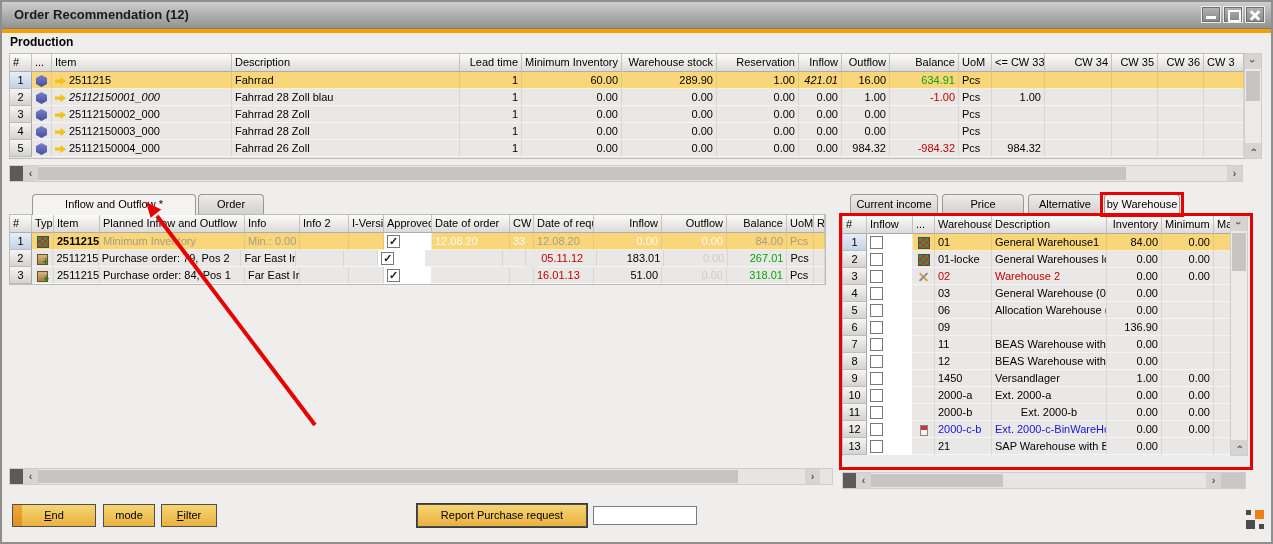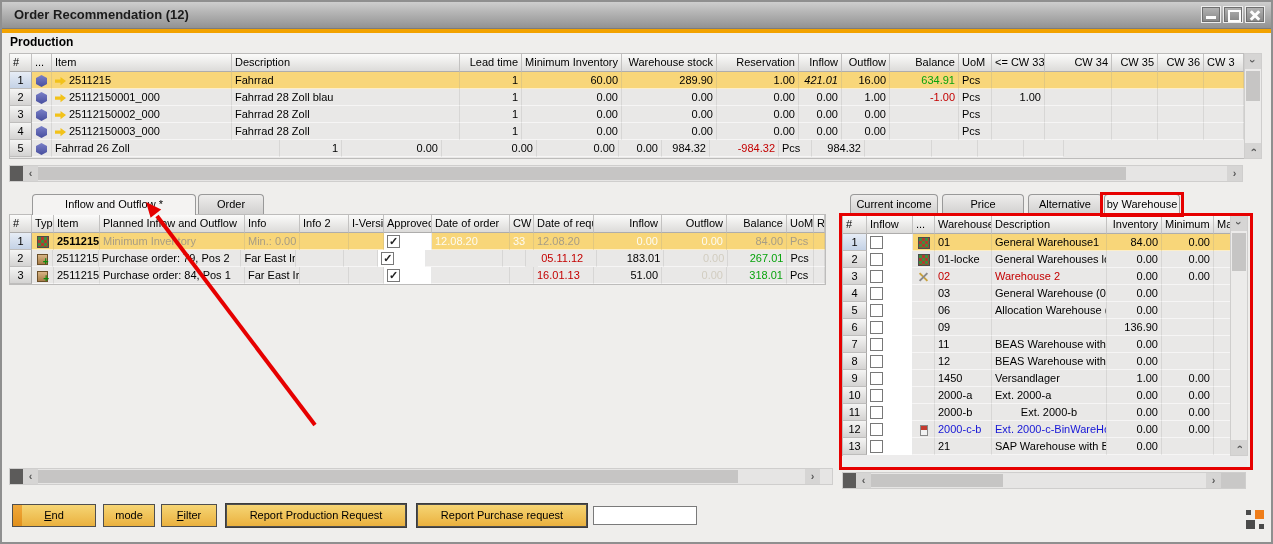--- a/index.html
+++ b/index.html
@@ -157,21 +157,21 @@
         <div class="cell" style="width: 33px;">Pcs</div>
         <div class="cell" style="width: 53px; text-align: right;"></div>
         <div class="cell" style="width: 67px; text-align: right;"></div>
         <div class="cell" style="width: 46px; text-align: right;"></div>
         <div class="cell" style="width: 46px; text-align: right;"></div>
         <div class="cell" style="width: 40px; text-align: right;"></div>
       </div>
       <div class="grid-row">
         <div class="cell rownum" style="width: 22px;">2</div>
         <div class="cell iconcell" style="width: 20px;"><span class="icn hexagon"></span></div>
-        <div class="cell" style="width: 180px;"><span class="icn link-arrow"></span><span>25112150001_000</span></div>
+        <div class="cell" style="width: 180px; font-style: italic;"><span class="icn link-arrow"></span><span>25112150001_000</span></div>
         <div class="cell" style="width: 228px;">Fahrrad 28 Zoll blau</div>
         <div class="cell" style="width: 62px; text-align: right;">1</div>
         <div class="cell" style="width: 100px; text-align: right;">0.00</div>
         <div class="cell" style="width: 95px; text-align: right;">0.00</div>
         <div class="cell" style="width: 82px; text-align: right;">0.00</div>
         <div class="cell" style="width: 43px; text-align: right;">0.00</div>
         <div class="cell" style="width: 48px; text-align: right;">1.00</div>
         <div class="cell c-red" style="width: 69px; text-align: right;">-1.00</div>
         <div class="cell" style="width: 33px;">Pcs</div>
         <div class="cell" style="width: 53px; text-align: right;">1.00</div>
@@ -214,20 +214,21 @@
         <div class="cell" style="width: 33px;">Pcs</div>
         <div class="cell" style="width: 53px; text-align: right;"></div>
         <div class="cell" style="width: 67px; text-align: right;"></div>
         <div class="cell" style="width: 46px; text-align: right;"></div>
         <div class="cell" style="width: 46px; text-align: right;"></div>
         <div class="cell" style="width: 40px; text-align: right;"></div>
       </div>
       <div class="grid-row">
         <div class="cell rownum" style="width: 22px;">5</div>
         <div class="cell iconcell" style="width: 20px;"><span class="icn hexagon"></span></div>
+        <div class="cell" style="width: 180px;"><span class="icn link-arrow"></span><span>25112150004_000</span></div>
         <div class="cell" style="width: 228px;">Fahrrad 26 Zoll</div>
         <div class="cell" style="width: 62px; text-align: right;">1</div>
         <div class="cell" style="width: 100px; text-align: right;">0.00</div>
         <div class="cell" style="width: 95px; text-align: right;">0.00</div>
         <div class="cell" style="width: 82px; text-align: right;">0.00</div>
         <div class="cell" style="width: 43px; text-align: right;">0.00</div>
         <div class="cell" style="width: 48px; text-align: right;">984.32</div>
         <div class="cell c-red" style="width: 69px; text-align: right;">-984.32</div>
         <div class="cell" style="width: 33px;">Pcs</div>
         <div class="cell" style="width: 53px; text-align: right;">984.32</div>
@@ -506,21 +507,20 @@
     <div class="htrack">
         <div class="hthumb" style="left:0;width:132px;"></div>
       </div>
     <div class="sbtn">›</div>
     <div class="corner" style="width:24px;"></div>
   </div>
 
   <div class="btn" style="left:10px;top:502px;width:84px;"><span class="endstrip"></span><span class="lbl"><u>E</u>nd</span></div>
   <div class="btn" style="left:101px;top:502px;width:52px;"><span class="lbl">mode</span></div>
   <div class="btn" style="left:159px;top:502px;width:56px;"><span class="lbl"><u>F</u>ilter</span></div>
-  <div class="btn default" style="left:224px;top:502px;width:180px;"><span class="lbl">Report Production Request</span></div>
   <div class="btn default" style="left:415px;top:502px;width:170px;"><span class="lbl">Report Purchase request</span></div>
   <input class="footer-input" style="left: 591px; top: 504px; width: 104px; height: 19px;" value="">
 
   <div class="resize-icon" style="left:1244px;top:508px;">
     <span class="rz-tl"></span>
     <span class="rz-or"></span>
     <span class="rz-dk"></span>
     <span class="rz-br"></span>
   </div>
 

